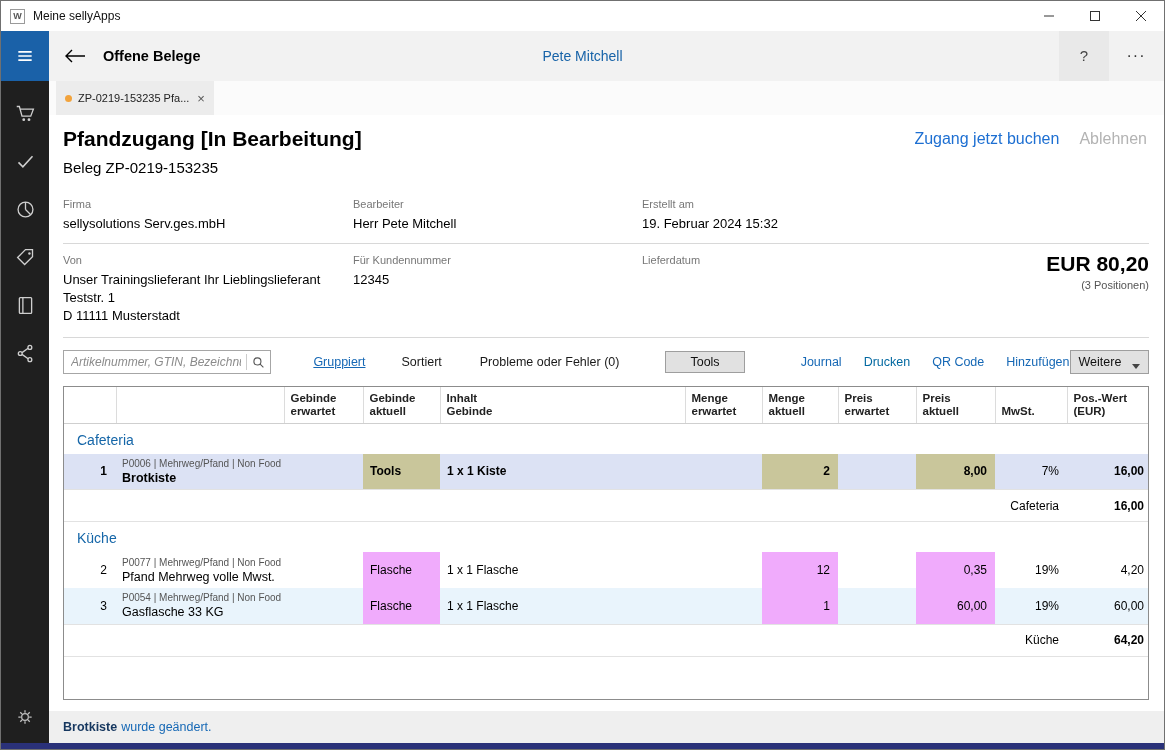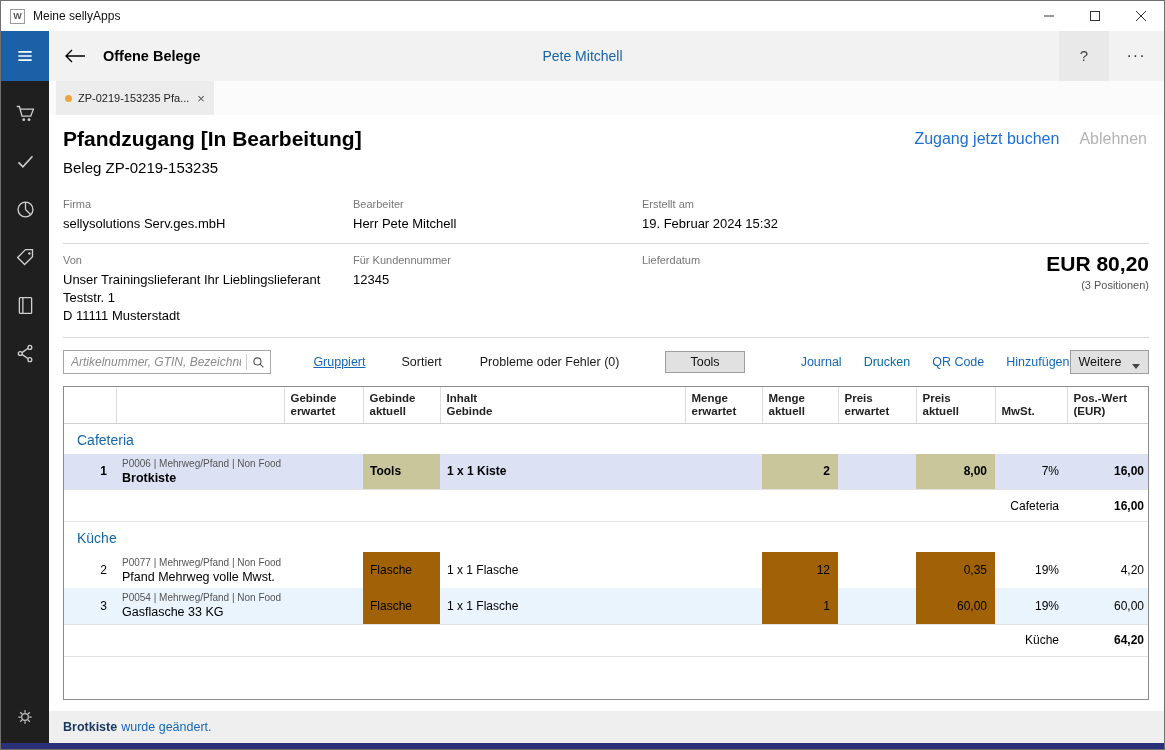--- a/index.html
+++ b/index.html
@@ -88,21 +88,21 @@
   td{font-size:12px;vertical-align:middle;overflow:hidden;white-space:nowrap}
   tr.group-row td{color:#1566a8;font-size:14px;padding:8px 0 6px 13px}
   tr.item-row{height:36px}
   tr.item-row td{padding-top:2px;padding-bottom:2px}
   .c-num{text-align:right;padding-right:9px}
   .c-desc{padding-left:6px}
   .c-desc .meta{font-size:10px;color:#555;line-height:12px}
   .c-desc .aname{font-size:12.5px;margin-top:1px}
   .c-left{padding-left:7px}
   .c-r{text-align:right;padding-right:8px}
-  .colored{background:#a16207}
+  .colored{background:#f0abfc}
   tr.row-selected{background:#dce2f4}
   tr.row-selected .colored{background:#c9c69b}
   tr.row-selected td{font-weight:bold}
   tr.row-selected td.c-mwst{font-weight:normal}
   tr.row-selected .meta{font-weight:normal}
   tr.row-alt{background:#e9f4fc}
   tr.subtotal-row{height:32px}
   tr.subtotal-row td{border-top:1px solid #e2e2e2;border-bottom:1px solid #e2e2e2;font-size:12px}
   .sub-val{font-weight:bold}
 

